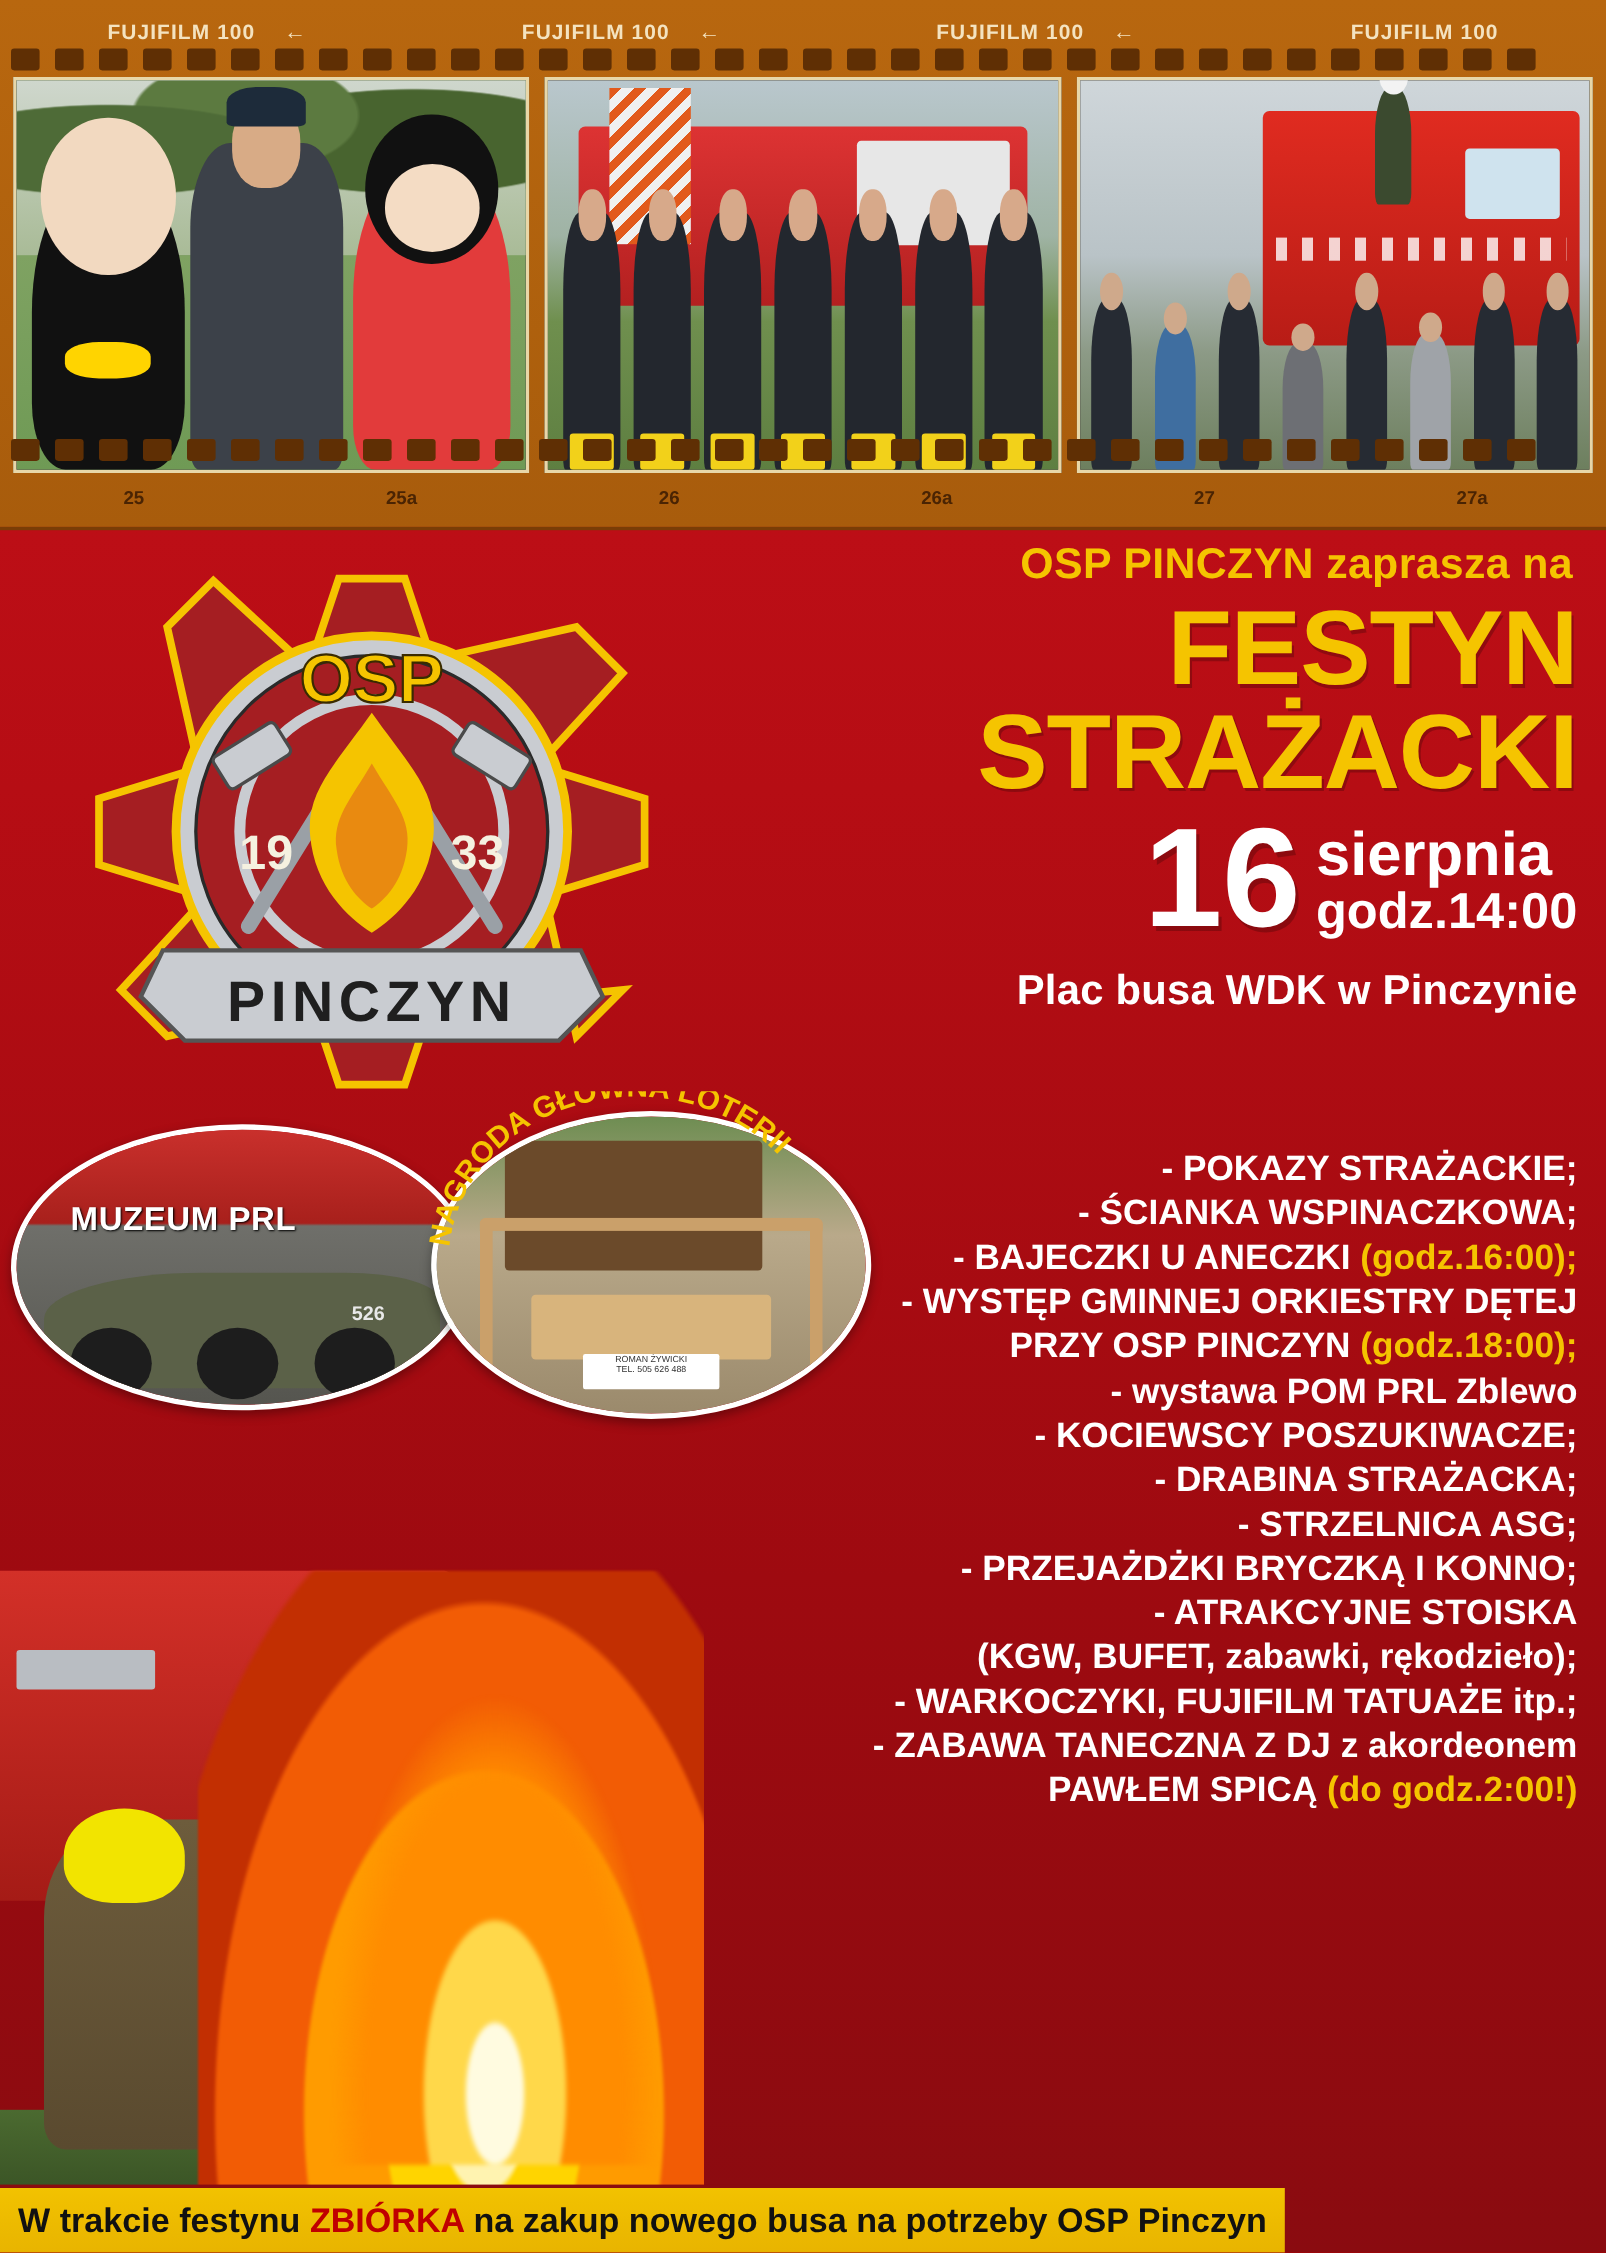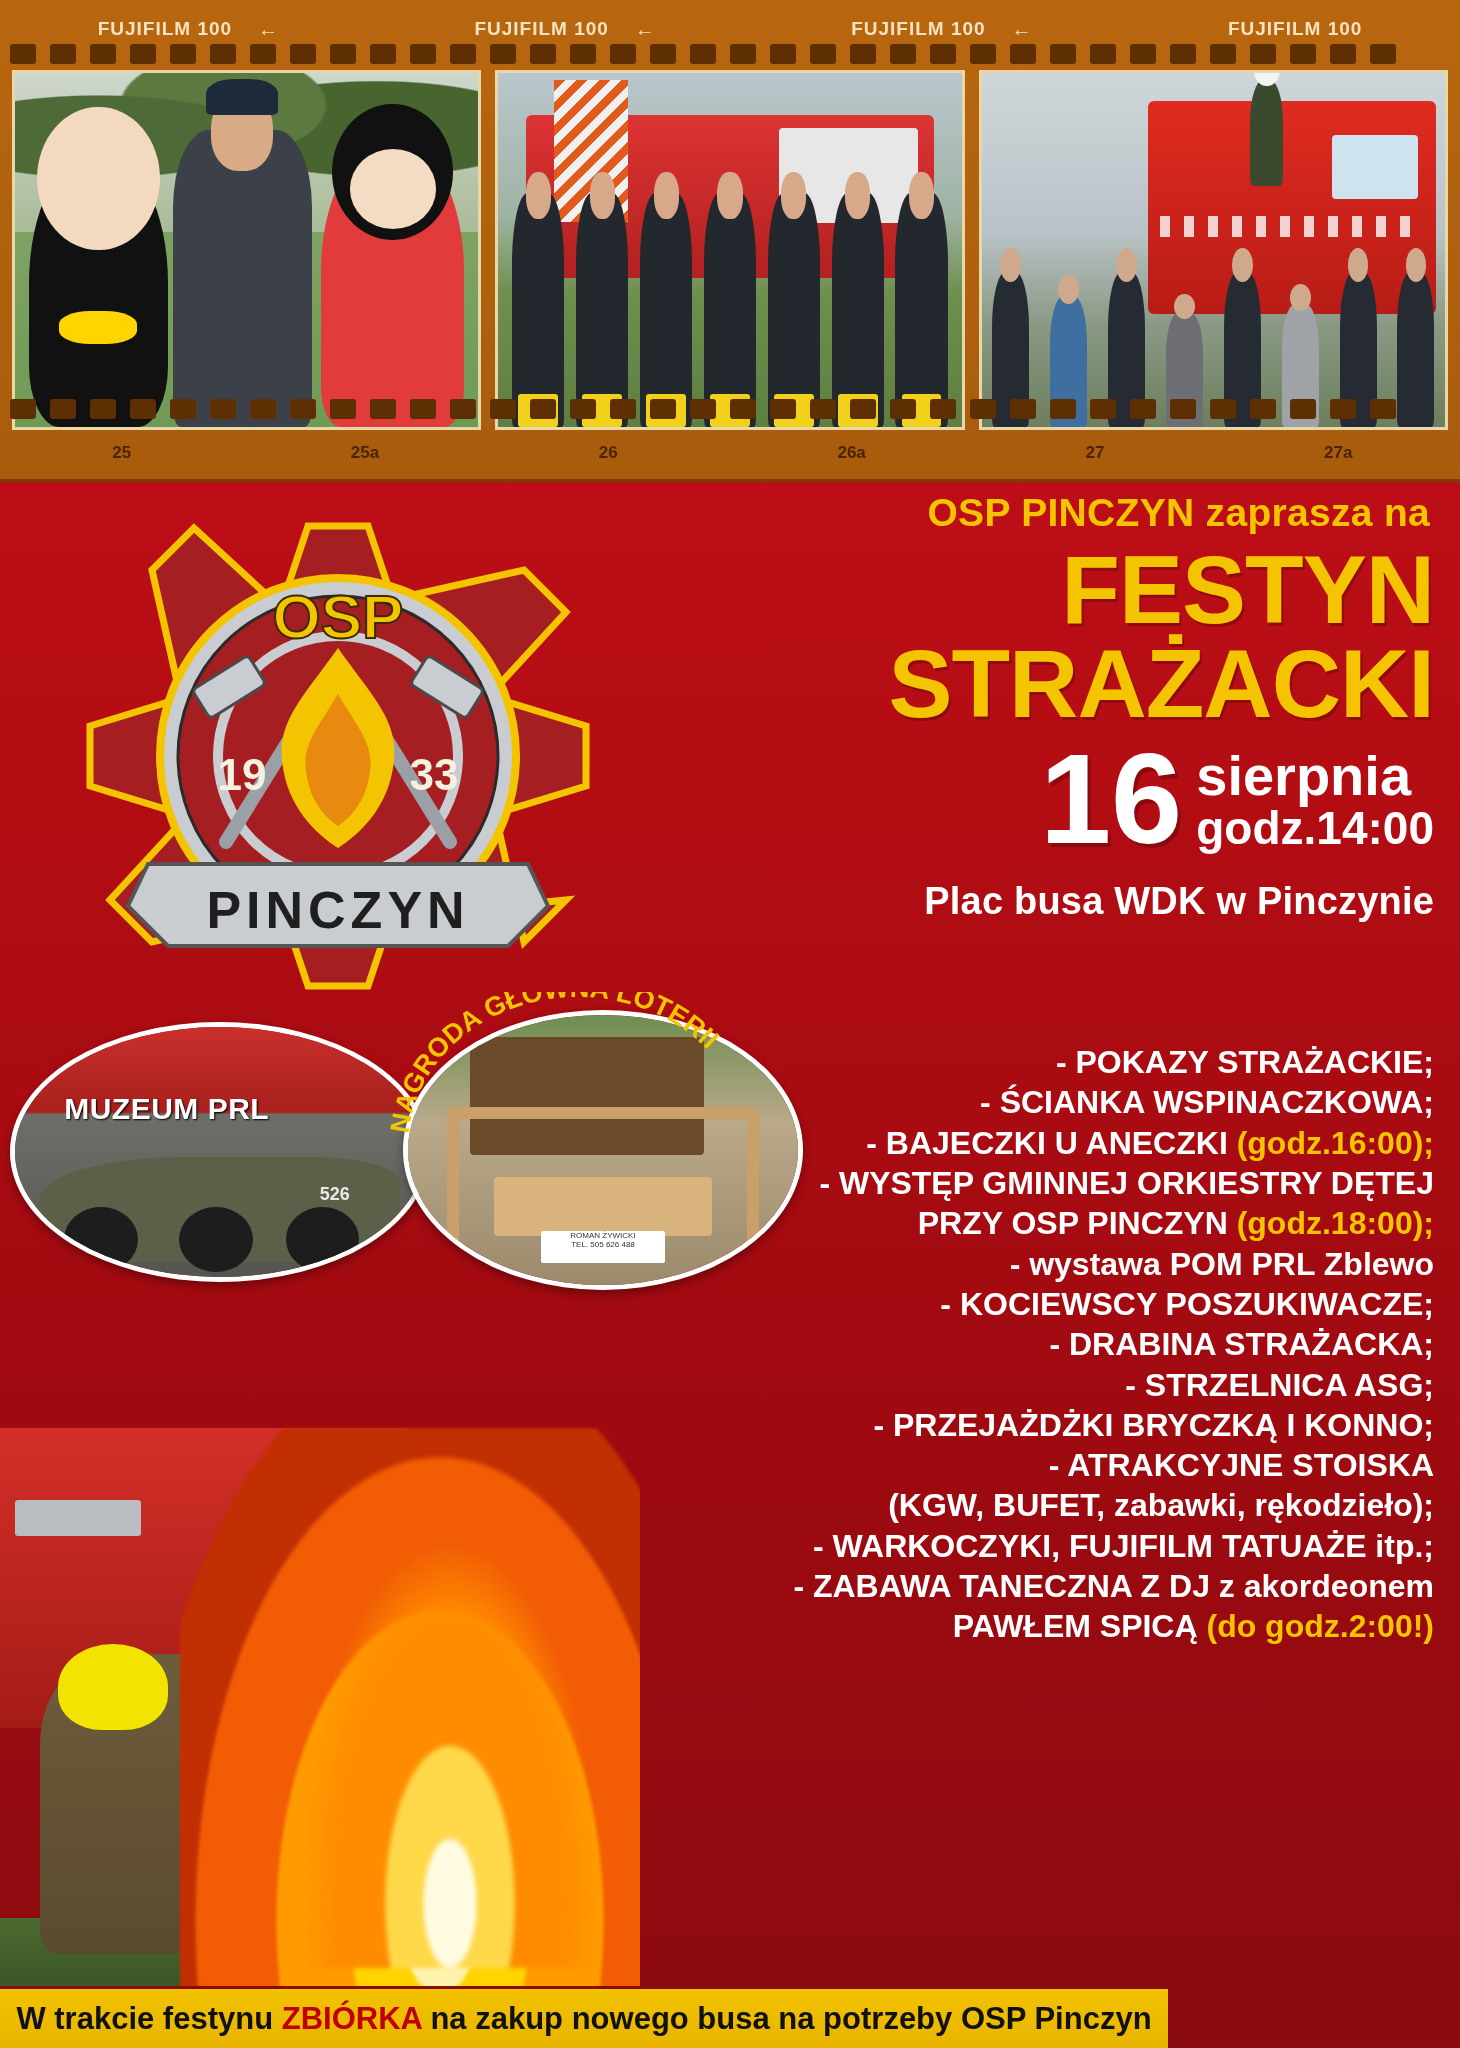--- a/index.html
+++ b/index.html
@@ -23,21 +23,21 @@
     background: #c06a10;
     background: linear-gradient(180deg,#b8670f 0%, #a85c0c 100%);
     border-bottom: 3px solid #7a3d06;
   }
   .film-top-labels {
     position: absolute; top: 18px; left: 0; width: 100%;
     display: flex; justify-content: space-around;
     color: #f4e3c0; font-size: 19px; letter-spacing: 1px;
     font-family: "Liberation Sans", sans-serif; font-weight: 600;
   }
-  .film-top-labels .lbl { display: flex; gap: 26px; }
+  .film-top-labels .lbl { display: flex; align-items: center; gap: 26px; }
   .arrow { font-size: 20px; }
   .film-holes {
     position: absolute; left: 0; width: 100%; height: 22px;
     display: flex; gap: 14px; padding: 0 10px;
   }
   .film-holes.top { top: 44px; }
   .film-holes.bot { bottom: 58px; }
   .film-holes i {
     display: block; width: 26px; height: 20px;
     background: #5f2f04; border-radius: 3px; flex: 0 0 auto;
@@ -184,21 +184,21 @@
     letter-spacing:.5px; text-shadow: 1px 1px 2px #000;
   }
   .oval-museum .apc { position:absolute; bottom:6%; left:6%; width:88%; height:42%;
     background:#5b6148; border-radius: 40% 24% 14% 14%; }
   .oval-museum .apc:after { content:"526"; position:absolute; right:14%; top:26%;
     color:#e9e9e9; font-size:18px; font-weight:700; }
   .oval-museum .wheel { position:absolute; bottom:2%; width:18%; height:26%;
     background:#1d1d1d; border-radius:50%; }
   .oval-museum .w1{ left:12%; } .oval-museum .w2{ left:40%; } .oval-museum .w3{ left:66%; }
 
-  .oval-swing { left: 403px; top: 528px; width: 400px; height: 280px; }
+  .oval-swing { left: 392px; top: 528px; width: 400px; height: 280px; }
   .oval-swing .bg { position:absolute; inset:0;
     background: linear-gradient(180deg,#6e8d52 0%, #b9a98a 40%, #9b8a6c 100%); }
   .oval-swing .house { position:absolute; top:8%; left:16%; width:60%; height:44%;
     background:#6b4a2a; border-radius:4px; }
   .oval-swing .frame2 { position:absolute; bottom:4%; left:10%; width:80%; height:62%;
     border: 12px solid #caa06a; border-bottom:none; border-radius: 6px; }
   .oval-swing .seat { position:absolute; bottom:18%; left:22%; width:56%; height:22%;
     background:#d8b47c; border-radius:4px; }
   .oval-swing .tag { position:absolute; bottom:8%; left:34%; width:32%; height:12%;
     background:#fff; border-radius:2px; font-size:8px; color:#333; text-align:center; }

